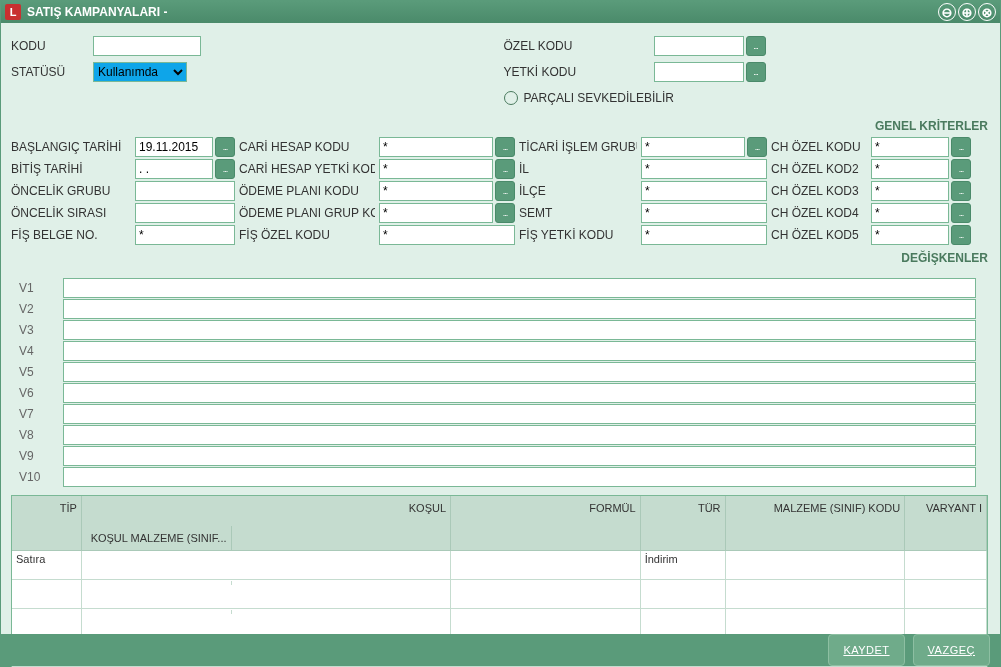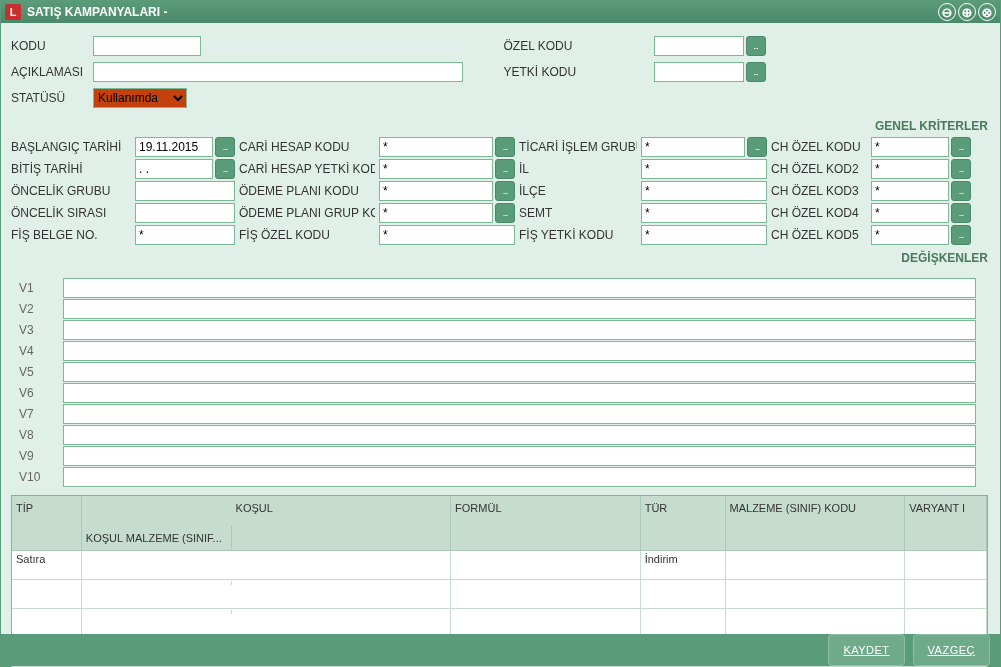--- a/index.html
+++ b/index.html
@@ -16,41 +16,41 @@
 .content { padding: 12px 12px 0 10px; font-size: 12px; color: #333; }
 
 .top-row { display: flex; gap: 8px; }
 .top-left, .top-right { flex: 1; }
 .form-row { display: flex; align-items: center; margin-bottom: 4px; height: 22px; }
 .form-label { width: 82px; color: #333; text-transform: uppercase; }
 .top-right .form-label { width: 150px; }
 .text-input { height: 20px; border: 1px solid #7ab896; background: #fff; padding: 0 4px; font-size: 12px; }
 .kodu-input { width: 108px; }
 .aciklama-input { width: 370px; }
-.status-select { width: 94px; height: 20px; border: 1px solid #7ab896; background: #c2410c; font-size: 12px; }
+.status-select { width: 94px; height: 20px; border: 1px solid #7ab896; background: #0ea5e9; font-size: 12px; }
 .ozel-input { width: 90px; }
 .lookup-btn { width: 20px; height: 20px; background: #5a9b7a; border: 1px solid #4a8a6a; border-radius: 3px; color: #fff; display: inline-flex; align-items: center; justify-content: center; cursor: pointer; margin-left: 2px; font-size: 9px; letter-spacing: -1px; }
 .radio { width: 14px; height: 14px; border: 1.5px solid #4a7a5e; border-radius: 50%; display: inline-block; margin-right: 6px; vertical-align: middle; }
 
 .section-title { color: #4a7a5e; font-weight: bold; font-size: 12px; margin: 6px 0 4px 4px; text-align: right; }
 
 .criteria-grid { display: grid; grid-template-columns: 120px 100px 136px 136px 118px 126px 96px 100px; gap: 2px 4px; align-items: center; font-size: 12px; }
 .criteria-grid .clabel { color: #333; white-space: nowrap; overflow: hidden; }
 .small-input { height: 20px; border: 1px solid #7ab896; background: #fff; padding: 0 3px; font-size: 12px; width: 100%; }
 .input-wrap { display: flex; }
 .input-wrap .small-input { flex: 1; min-width: 0; }
 
 .vars { margin-top: 13px; }
 .var-row { display: flex; align-items: center; margin-bottom: 1px; }
 .var-label { width: 52px; padding-left: 8px; color: #666; font-size: 12px; }
 .var-input { flex: 1; height: 20px; border: 1px solid #7ab896; background: #fff; padding: 0 4px; margin-right: 12px; }
 
 .grid-area { margin-top: 8px; border: 1px solid #7ab896; background: #fff; }
 .grid-header { display: flex; background: #c5dccf; border-bottom: 1px solid #aac9b8; }
-.grid-header > div { padding: 6px 4px; font-size: 11px; color: #333; text-align: left; border-right: 1px solid #aac9b8; white-space: nowrap; overflow: hidden; }
+.grid-header > div { padding: 6px 4px; font-size: 11px; color: #333; text-align: right; border-right: 1px solid #aac9b8; white-space: nowrap; overflow: hidden; }
 .grid-body { }
 .grid-row { display: flex; border-bottom: 1px solid #c5dccf; height: 29px; }
 .grid-row > div { padding: 2px 4px; font-size: 11px; border-right: 1px solid #c5dccf; white-space: nowrap; overflow: hidden; }
 .col-tip { width: 70px; }
 .col-kosulm { width: 150px; margin-top: 30px; }
 .col-kosul { width: 220px; }
 .col-formul { width: 190px; }
 .col-tur { width: 85px; }
 .col-malzeme { width: 180px; }
 .col-varyant { width: 82px; }
@@ -78,40 +78,40 @@
   </div>
 
   <div class="content">
     <div class="top-row">
       <div class="top-left">
         <div class="form-row">
           <span class="form-label">KODU</span>
           <input class="text-input kodu-input" value="" style="">
         </div>
         <div class="form-row">
-          <span class="form-label">AÇIKLAMASI</span>
-          <input class="text-input aciklama-input" value="" style="">
-        </div>
-        <div class="form-row">
           <span class="form-label">STATÜSÜ</span>
           <select class="status-select">
             <option>Kullanımda</option>
           </select>
         </div>
       </div>
       <div class="top-right">
         <div class="form-row">
           <span class="form-label">ÖZEL KODU</span>
           <input class="text-input ozel-input" value="" style="">
           <span class="lookup-btn">...</span>
         </div>
         <div class="form-row">
           <span class="form-label">YETKİ KODU</span>
           <input class="text-input ozel-input" value="" style="">
           <span class="lookup-btn">...</span>
+        </div>
+        <div class="form-row">
+          <span class="radio"></span>
+          <span>PARÇALI SEVKEDİLEBİLİR</span>
         </div>
       </div>
     </div>
 
     <div class="section-title">GENEL KRİTERLER</div>
     <div class="criteria-grid" id="criteria-grid">
         <div class="clabel">BAŞLANGIÇ TARİHİ</div>
         <div class="input-wrap">
           <input class="small-input" value="19.11.2015" style="">
           <span class="lookup-btn">...</span>

